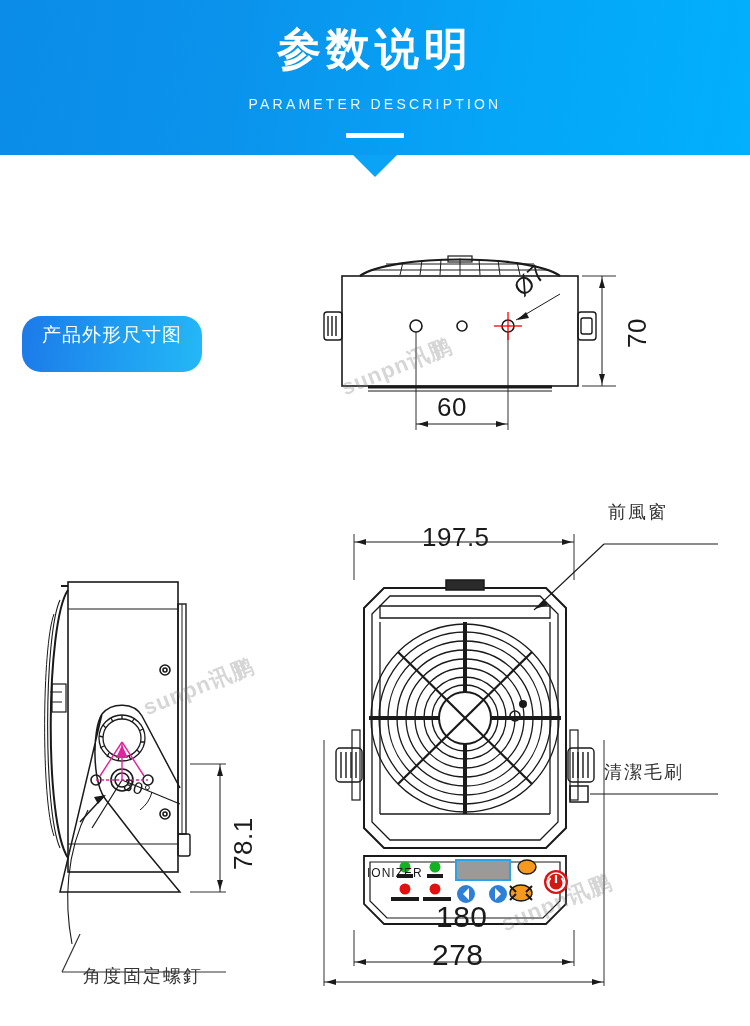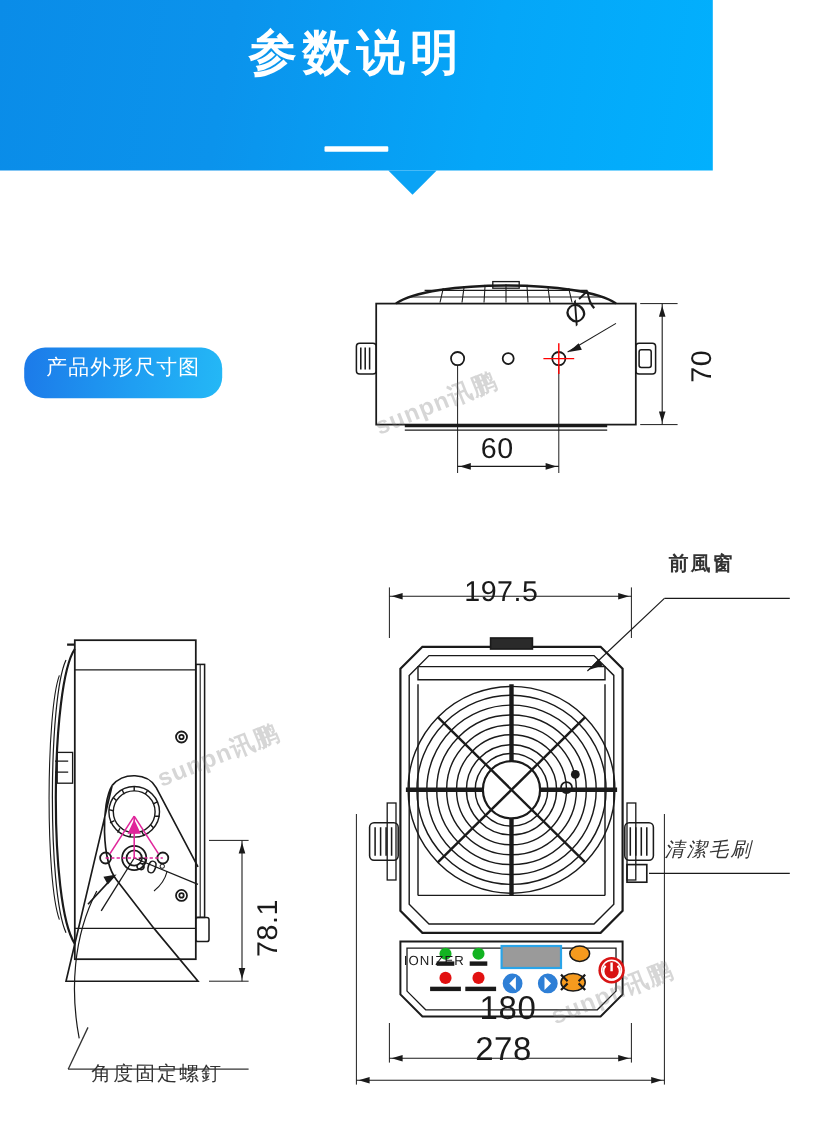--- a/index.html
+++ b/index.html
@@ -14,21 +14,21 @@
     position: relative;
     overflow: hidden;
     font-family: "Liberation Sans", "DejaVu Sans", sans-serif;
     color: #222;
   }
 
   
   .banner {
     position: absolute;
     left: 0; top: 0;
-    width: 648px;
+    width: 750px;
     height: 155px;
     background: linear-gradient(100deg, #0a8ce8 0%, #0b93ec 32%, #05a6f8 68%, #02b0fd 100%);
     overflow: visible;
   }
   .banner-title {
     position: absolute;
     left: 0; right: 0;
     top: 22px;
     text-align: center;
     color: #ffffff;
@@ -68,21 +68,21 @@
     border-left: 22px solid transparent;
     border-right: 22px solid transparent;
     border-top: 22px solid #0aa3f5;
   }
 
   
   .badge {
     position: absolute;
     left: 22px;
     top: 316px;
-    height: 46px;
+    height: 56px;
     padding: 0 20px;
     border-radius: 19px;
     background: linear-gradient(95deg, #1c7ae9 0%, #1f9ef2 55%, #24b8f6 100%);
     color: #ffffff;
     font-size: 19px;
     line-height: 38px;
     letter-spacing: 1px;
     white-space: nowrap;
     box-sizing: border-box;
   }
@@ -123,20 +123,21 @@
     font-size: 18px;
     letter-spacing: 2px;
     white-space: nowrap;
   }
 </style>
 </head>
 <body>
 
 <div class="banner">
   <div class="banner-title">参数说明</div>
+  <div class="banner-sub">PARAMETER DESCRIPTION</div>
   <div class="banner-rule"></div>
 </div>
 <div class="banner-arrow"></div>
 
 <div class="badge">产品外形尺寸图</div>
 
 <div class="drawing" style="left:320px; top:248px;">
   <svg width="340" height="200" viewBox="0 0 340 200" xmlns="http://www.w3.org/2000/svg">
     <g fill="none" stroke="#1a1a1a" stroke-width="1.6">
 
@@ -356,22 +357,22 @@
       <path d="M6 472 L 286 472" stroke-width="1"></path>
       <polygon points="8,472 18,469 18,475" fill="#1a1a1a" stroke="none"></polygon>
       <polygon points="284,472 274,469 274,475" fill="#1a1a1a" stroke="none"></polygon>
     </g>
   </svg>
 </div>
 
 <div class="dimtext" style="left:422px; top:522px;">197.5</div>
 <div class="dimtext" style="left:436px; top:900px; font-size:30px;">180</div>
 <div class="dimtext" style="left:432px; top:938px; font-size:30px;">278</div>
-<div class="calloutlabel" style="left:608px; top:500px;font-weight:bold;">前風窗</div>
-<div class="calloutlabel" style="left:604px; top:760px;font-style:italic;">清潔毛刷</div>
+<div class="calloutlabel" style="left:608px; top:500px;">前風窗</div>
+<div class="calloutlabel" style="left:604px; top:760px;">清潔毛刷</div>
 <div class="wm" style="left:498px; top:888px; font-size:22px;">sunpn讯鹏</div>
 
 <div class="drawing" style="left:364px; top:856px;">
   <svg width="210" height="56" viewBox="0 0 210 56" xmlns="http://www.w3.org/2000/svg">
 
     <circle cx="41" cy="11" r="5.5" fill="#12b321"></circle>
     <circle cx="71" cy="11" r="5.5" fill="#12b321"></circle>
     <circle cx="41" cy="33" r="5.5" fill="#e21111"></circle>
     <circle cx="71" cy="33" r="5.5" fill="#e21111"></circle>
 

